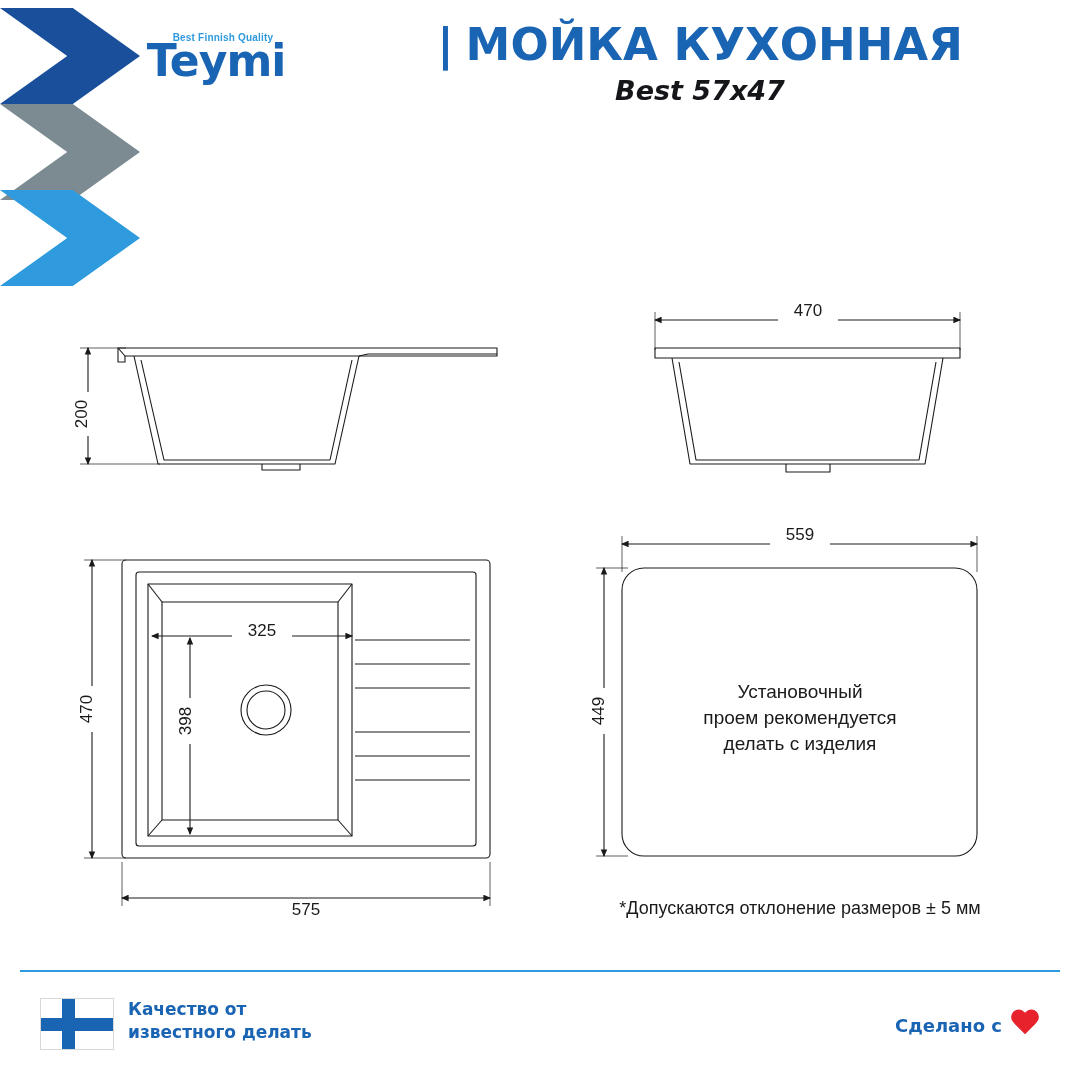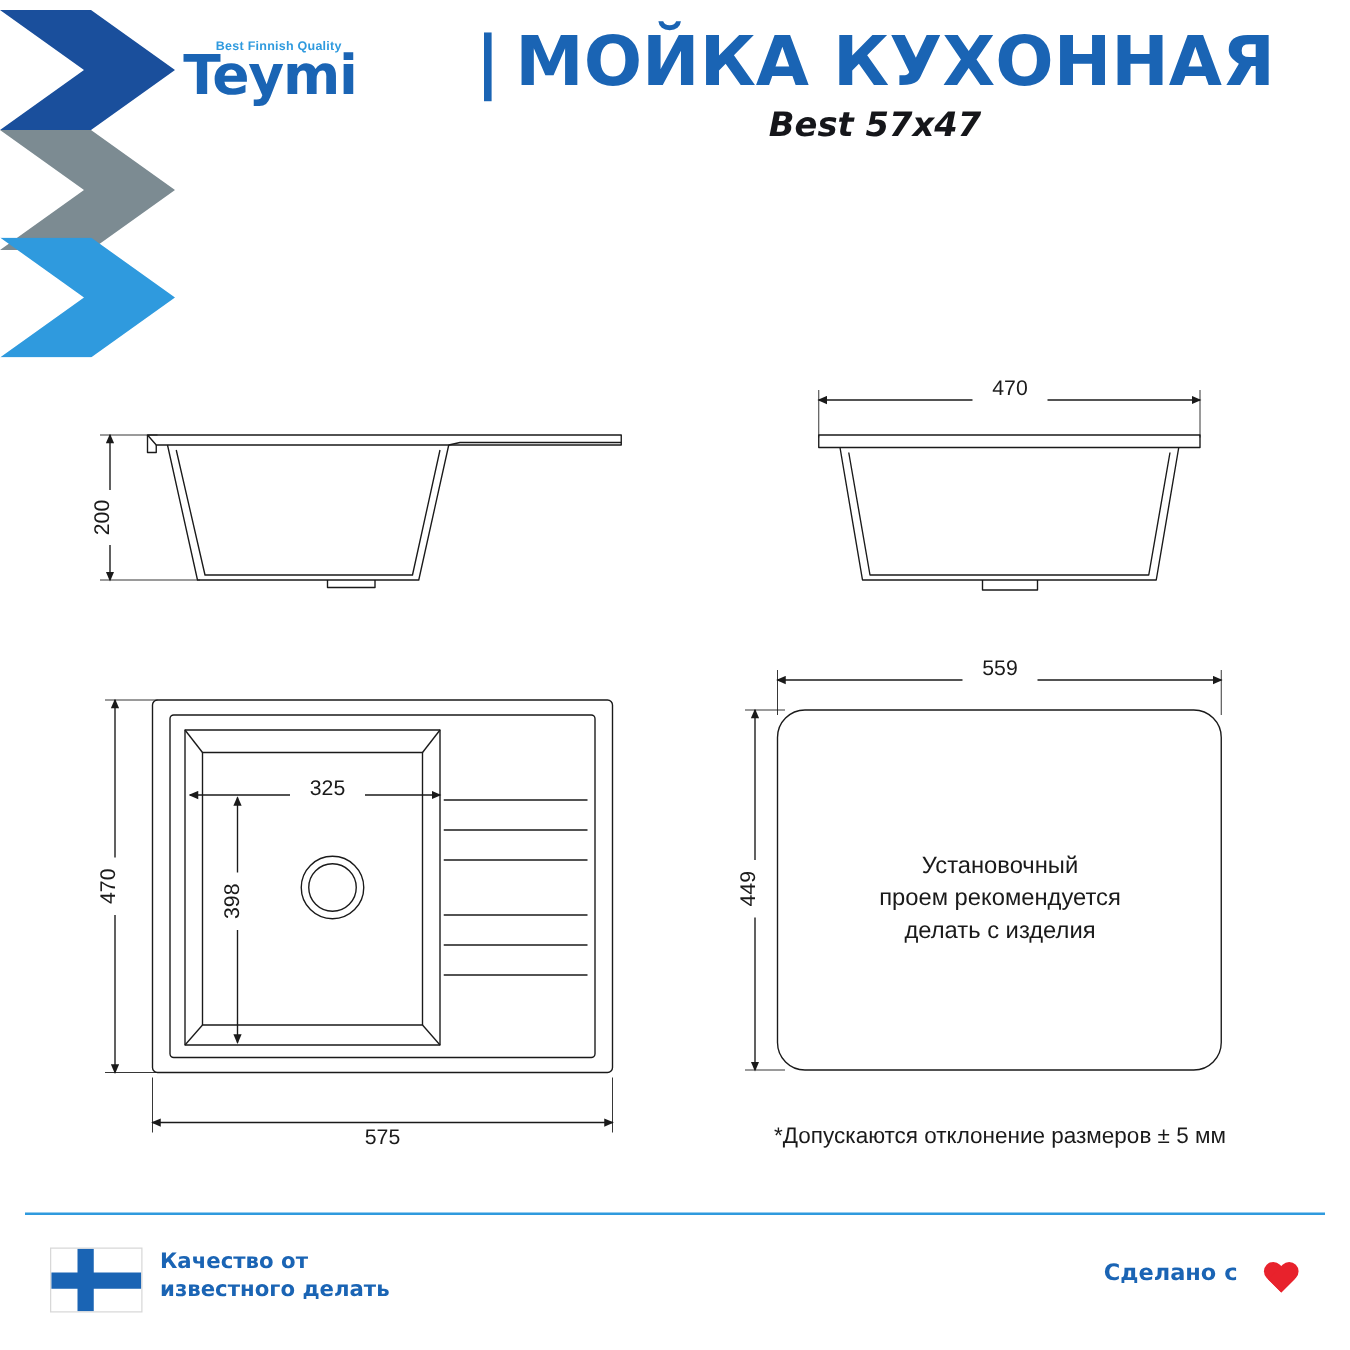--- a/index.html
+++ b/index.html
@@ -67,21 +67,21 @@
   }
 
   .title-block {
     position: absolute;
     left: 330px; top: 22px;
     width: 740px;
     text-align: center;
   }
   .title-main {
     font-family: "DejaVu Sans", sans-serif;
-    font-size: 55px;
+    font-size: 45px;
     font-weight: bold;
     color: #1a64b4;
     line-height: 1;
     white-space: nowrap;
   }
   .title-bar {
     display: inline-block;
     margin-right: 12px;
   }
   .title-sub {
@@ -142,22 +142,22 @@
     font-family: "DejaVu Sans", sans-serif;
     font-size: 17px;
     font-weight: bold;
     color: #1a64b4;
     line-height: 1.35;
   }
   .footer-right {
     position: absolute;
     right: 40px; top: 38px;
     display: flex;
-    align-items: flex-start;
-    gap: 20px;
+    align-items: flex-end;
+    gap: 8px;
   }
   .footer-right-text {
     font-family: "DejaVu Sans", sans-serif;
     font-size: 18px;
     font-weight: bold;
     color: #1a64b4;
   }
   .heart {
     width: 30px; height: 28px;
     position: relative;

